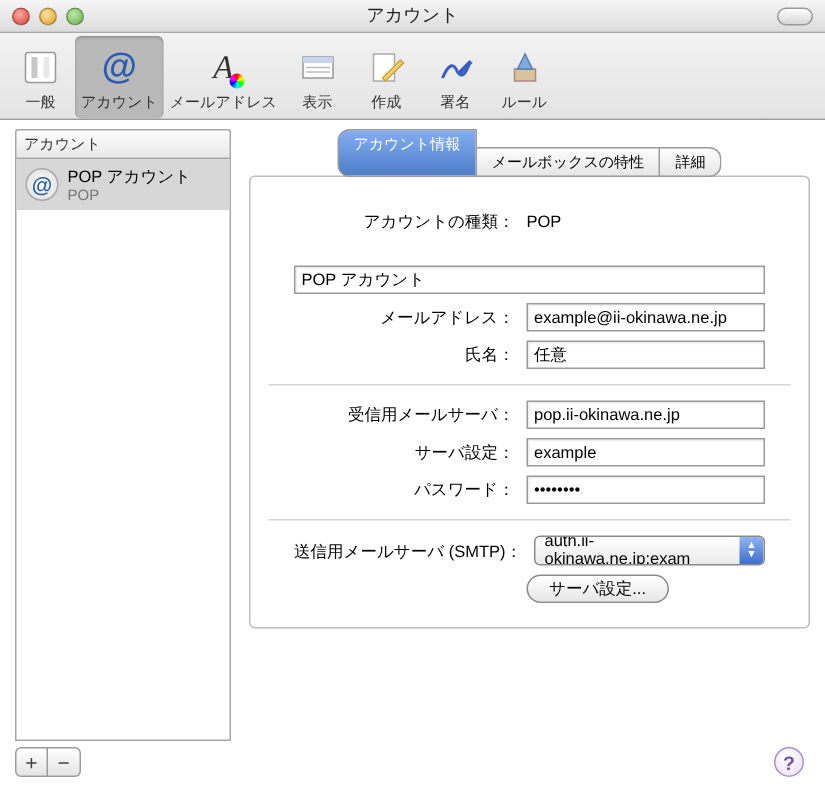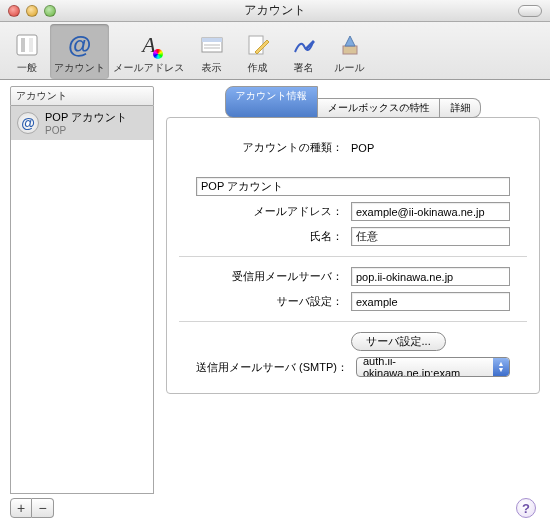--- a/index.html
+++ b/index.html
@@ -279,28 +279,32 @@
       </div>
       <hr class="sep">
       <div class="row">
         <div class="lab">受信用メールサーバ：</div>
         <input class="txt" value="pop.ii-okinawa.ne.jp" style="">
       </div>
       <div class="row">
         <div class="lab">サーバ設定：</div>
         <input class="txt" value="example" style="">
       </div>
+      <div class="row">
+        <div class="lab">パスワード：</div>
+        <input class="txt" type="text" value="••••••••" style="">
+      </div>
       <hr class="sep">
-      <div class="row">
-        <div class="lab"></div>
-        <div class="btn">サーバ設定...</div>
-      </div>
       <div class="row">
         <div class="lab">送信用メールサーバ (SMTP)：</div>
         <div class="popup">
           <span>auth.ii-okinawa.ne.jp:exam</span>
           <span class="popup-arrows">▲<br>▼</span>
         </div>
       </div>
+      <div class="row">
+        <div class="lab"></div>
+        <div class="btn">サーバ設定...</div>
+      </div>
     </div>
     <div class="help">?</div>
   </div>
 </div>
 
 </body></html>

